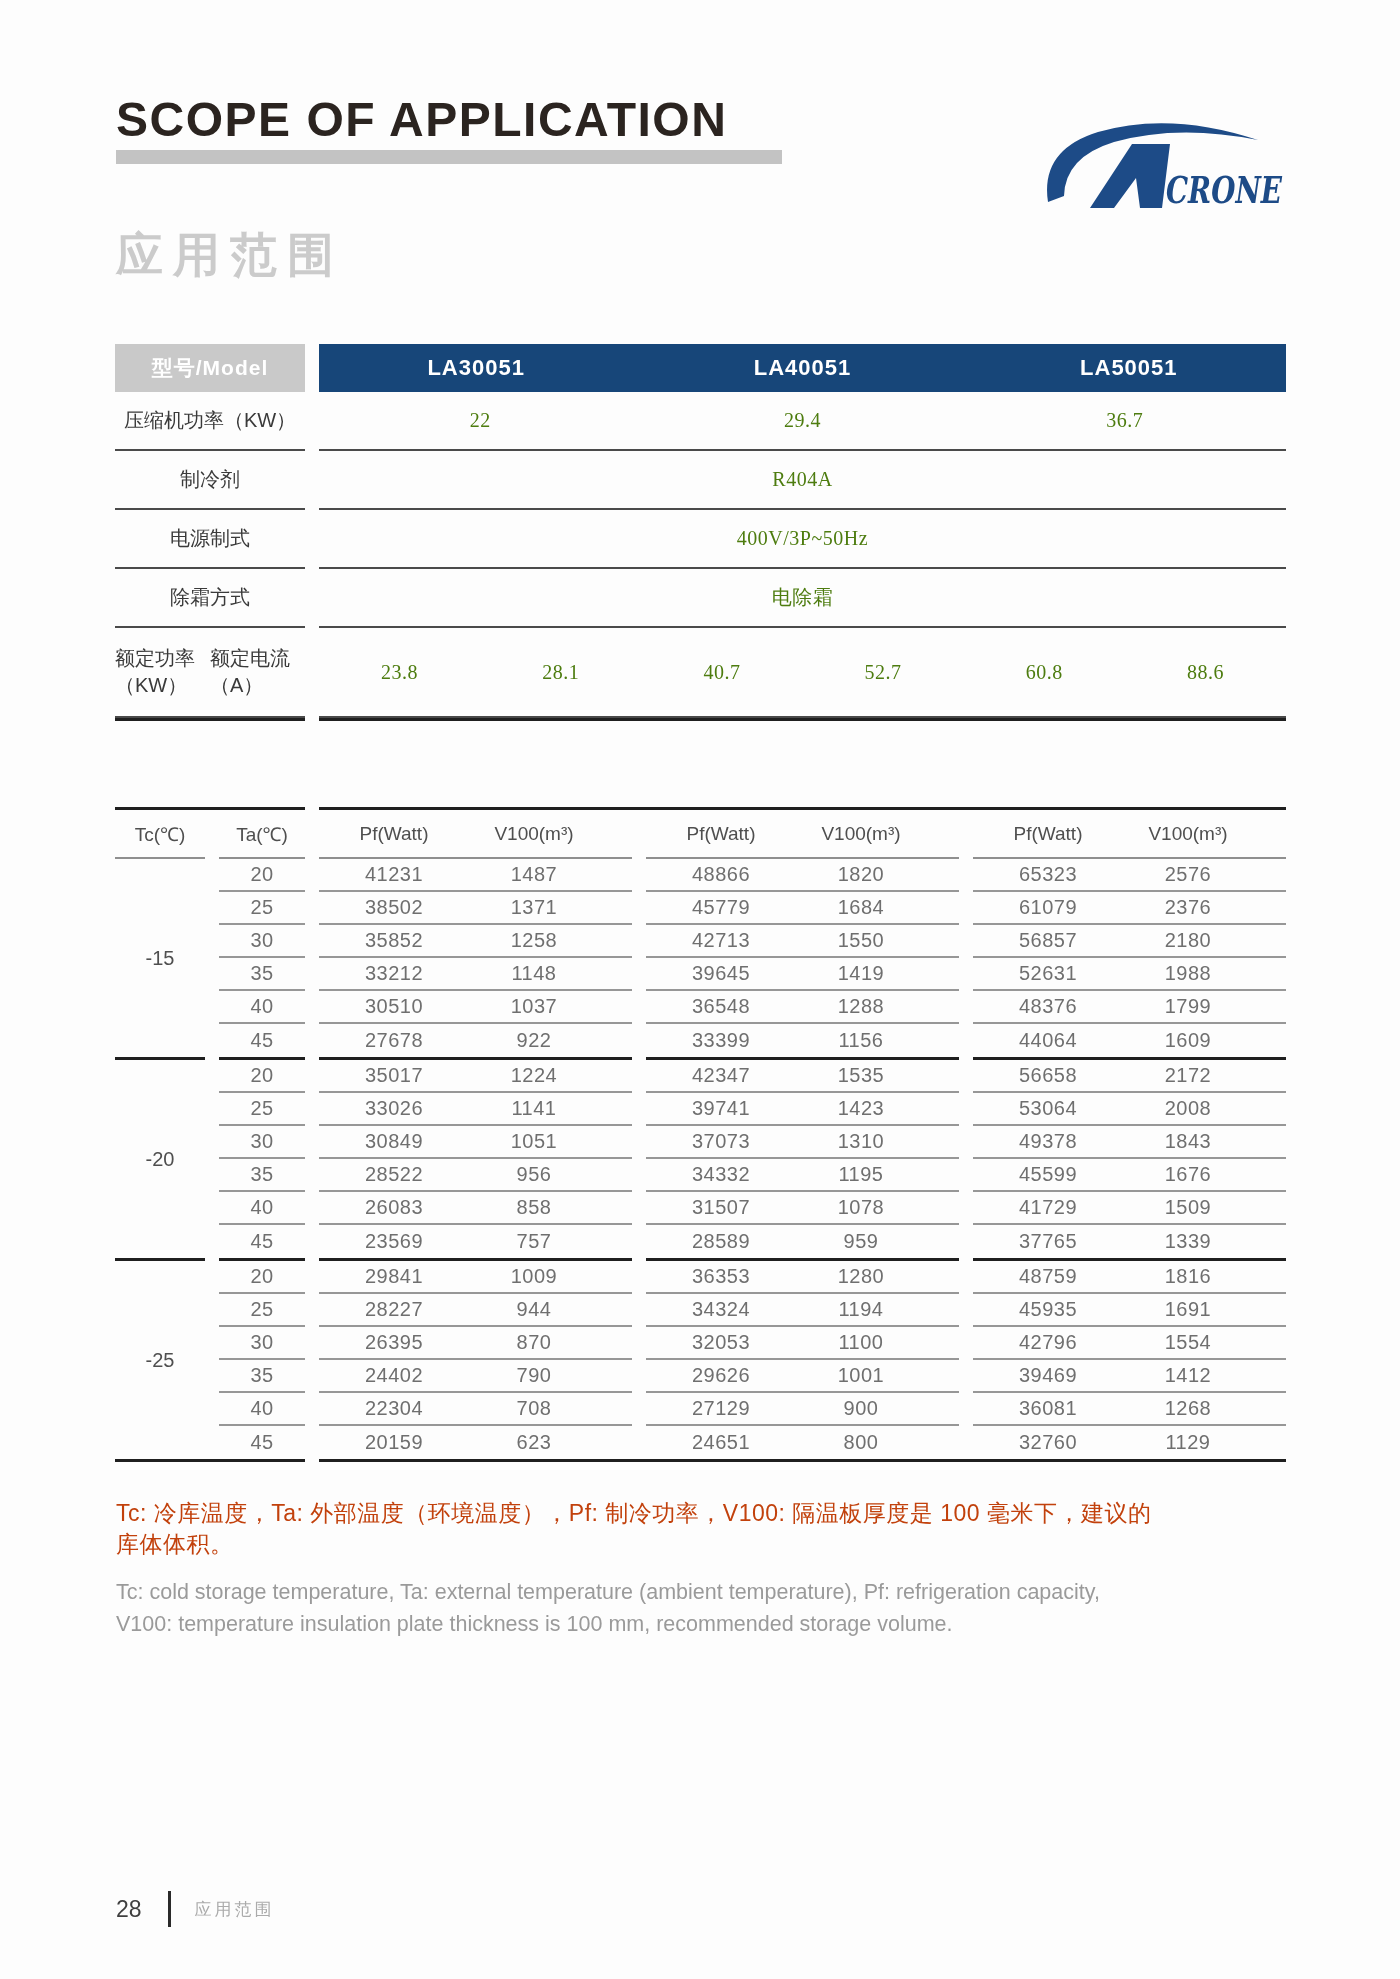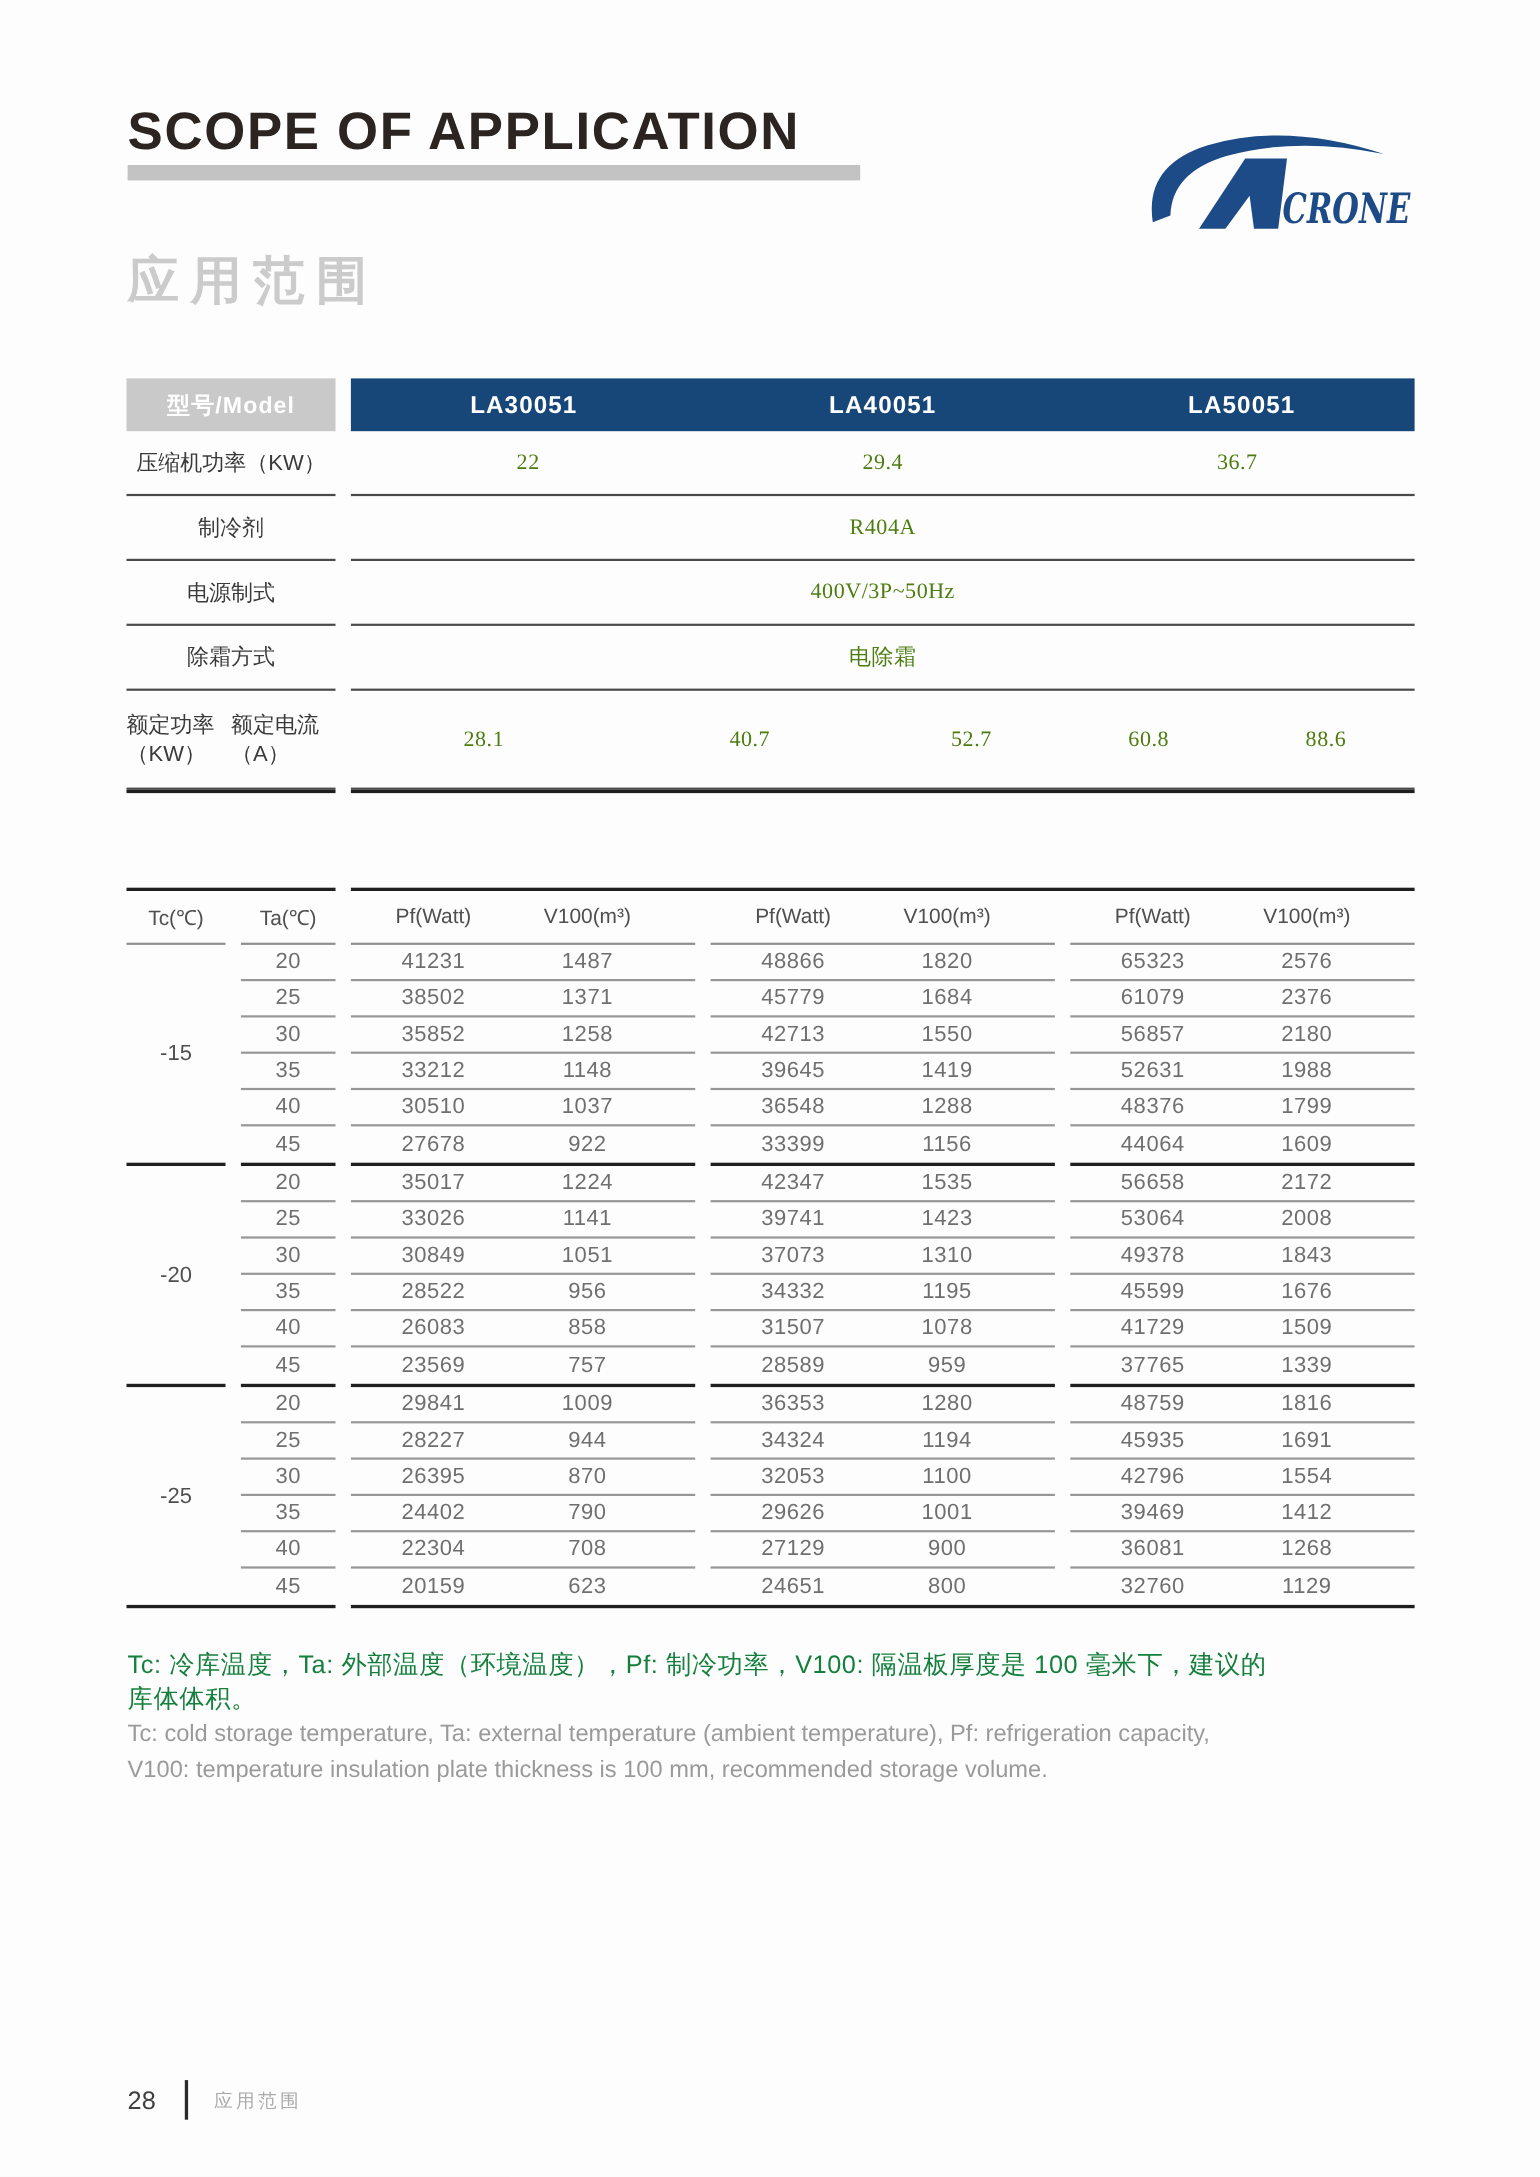--- a/index.html
+++ b/index.html
@@ -98,21 +98,21 @@
     height:100%;display:flex;align-items:center;justify-content:center;
     font-size:20px;color:#6f6f6f;border-bottom:2px solid var(--line-thin);
     letter-spacing:0.5px;
   }
   .prow:last-child .cell{border-bottom:none;}
   .prow .grp{border-bottom:2px solid var(--line-thin);}
   .prow:last-child .grp{border-bottom:none;}
   .prow .grp .cell{border-bottom:none;}
   
   .notes{position:absolute;left:116px;top:1498px;width:1045px;}
-  .note-cn{font-size:23px;color:#15803d;letter-spacing:0.5px;}
+  .note-cn{font-size:23px;color:#c2410c;letter-spacing:0.5px;margin-bottom:16px;}
   .note-en{font-size:21.5px;color:#9a9a9a;line-height:1.5;}
   
   .footer{position:absolute;left:116px;top:1891px;display:flex;align-items:center;}
   .pagenum{font-size:23px;color:#3f3f3f;}
   .vbar{width:3px;height:36px;background:#2a2a2a;margin:0 24px 0 26px;}
   .section{font-size:17px;color:#ababab;letter-spacing:3px;}
 </style>
 </head>
 <body>
 
@@ -172,20 +172,21 @@
           </div>
         </div>
         <div class="band dual">
           <div class="lbl dual-lbl">
             <div class="dual-line">额定功率（KW）</div>
             <div class="dual-line">额定电流（A）</div>
           </div>
           <div class="gap"></div>
           <div class="data dual-data">
             <div class="dual-row">
+              <div class="val">23.8</div>
               <div class="val">28.1</div>
               <div class="val">40.7</div>
             </div>
             <div class="dual-row">
               <div class="val">52.7</div>
               <div class="val">60.8</div>
               <div class="val">88.6</div>
             </div>
           </div>
         </div>

